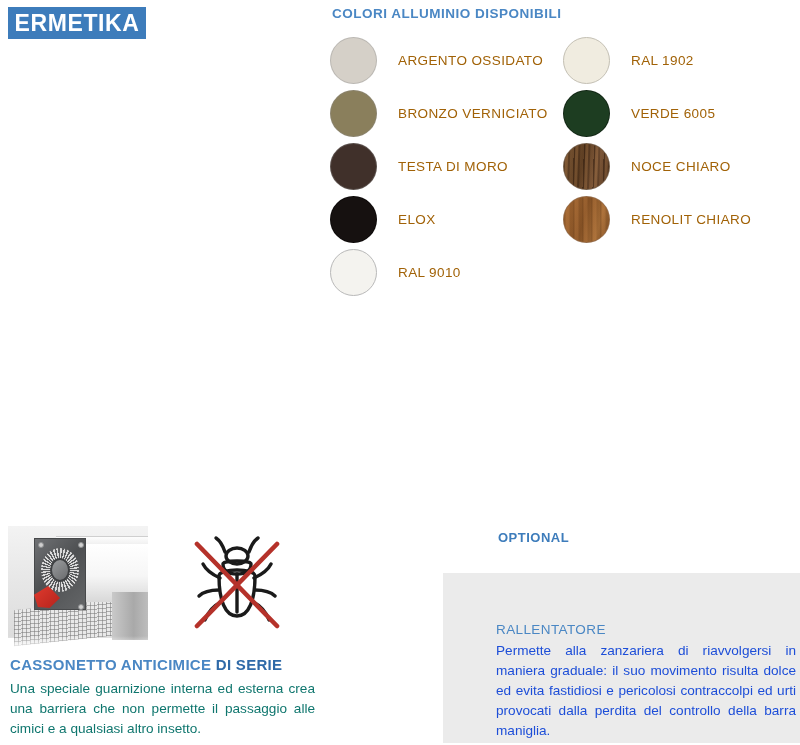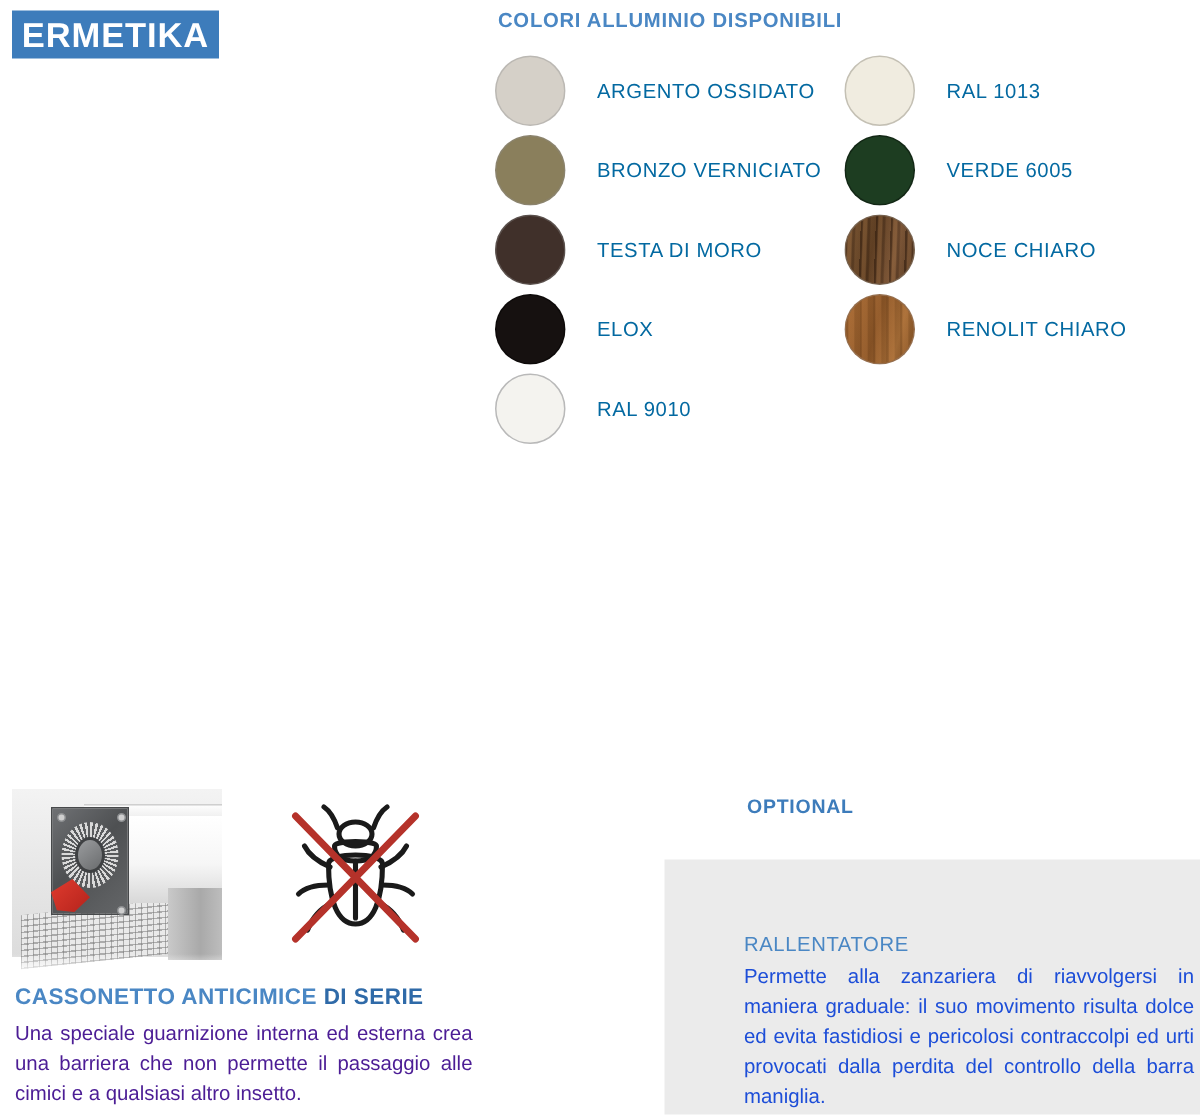--- a/index.html
+++ b/index.html
@@ -73,21 +73,21 @@
     box-sizing: border-box;
     position: relative;
     overflow: hidden;
   }
   .swatch .grain {
     position: absolute;
     left: 0; top: 0; right: 0; bottom: 0;
   }
   .color-label {
     margin-left: 21px;
-    color: #0369a1;
+    color: #a16207;
     font-size: 13.5px;
     letter-spacing: 0.4px;
     white-space: nowrap;
   }
 
   
   #feature-anticimice {
     position: absolute;
     left: 10px;
     top: 518px;
@@ -186,21 +186,21 @@
     font-weight: 600;
   }
   .feature-title .strong {
     color: #2f6aa8;
     font-weight: bold;
   }
   .feature-body {
     margin-top: 6px;
     font-size: 13.6px;
     line-height: 20px;
-    color: #4c1d95;
+    color: #0f766e;
     text-align: justify;
     width: 305px;
   }
 
   
   #optional-section {
     position: absolute;
     left: 443px;
     top: 530px;
     width: 357px;
@@ -272,21 +272,21 @@
         <span class="swatch" style="background:#f4f3ef;border-color:#b9b9b9;"></span>
         <span class="color-label">RAL 9010</span>
       </div>
 
     </div>
 
     <div class="colors-column">
 
       <div class="color-row">
         <span class="swatch" style="background:#f0ece0;border-color:#c4c0b4;"></span>
-        <span class="color-label">RAL 1013</span>
+        <span class="color-label">RAL 1902</span>
       </div>
 
       <div class="color-row">
         <span class="swatch" style="background:#1d3d21;border-color:rgba(0,0,0,0.35);"></span>
         <span class="color-label">VERDE 6005</span>
       </div>
 
       <div class="color-row">
         <span class="swatch" style="background:#6b4a2c;">
           <span class="grain" style="background:

